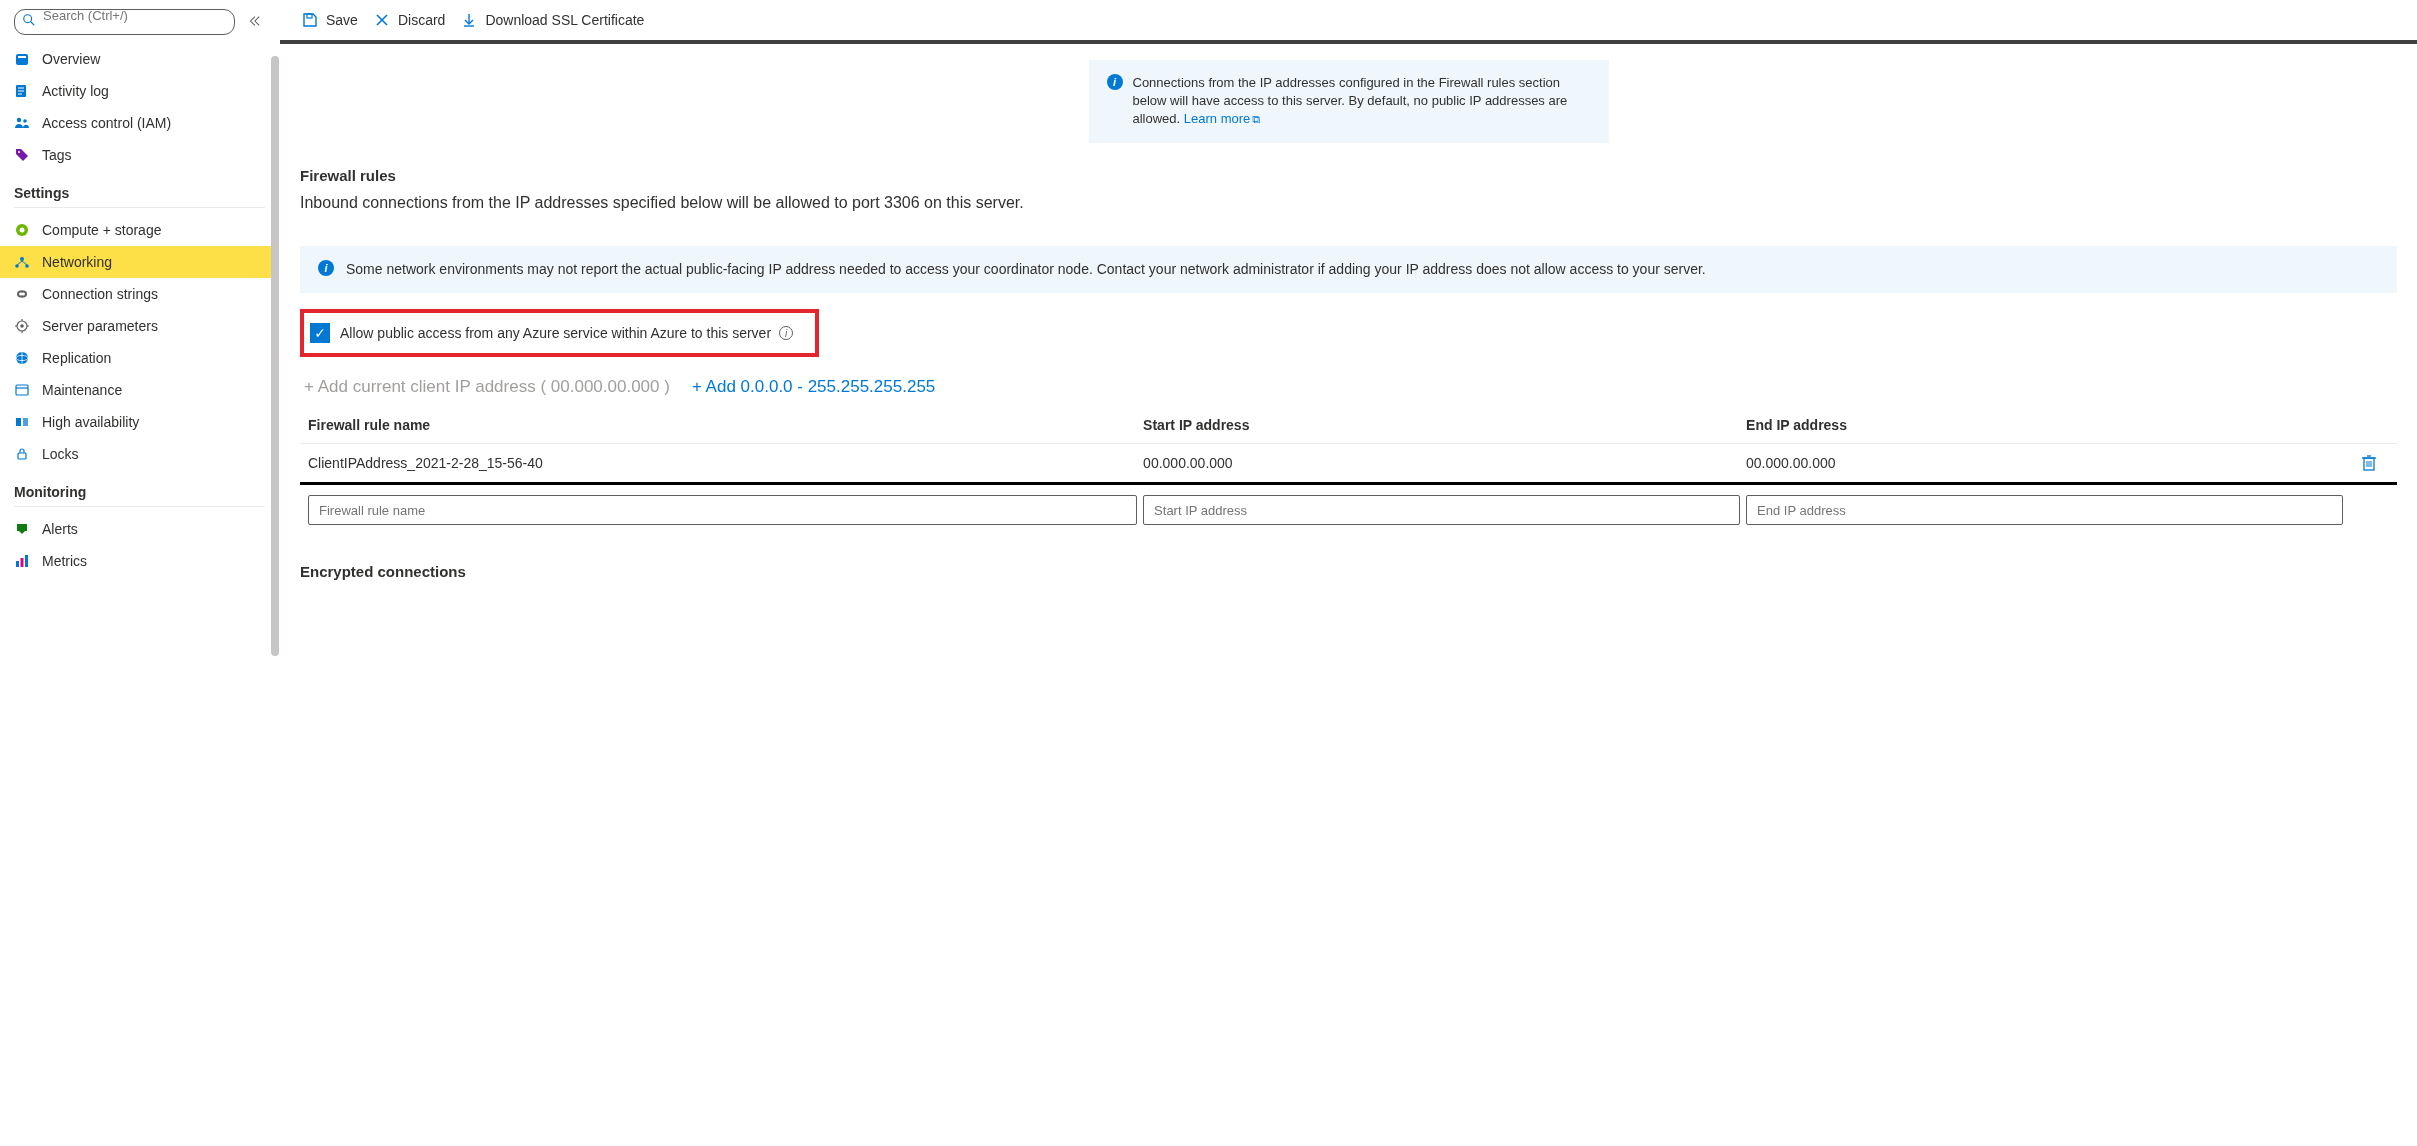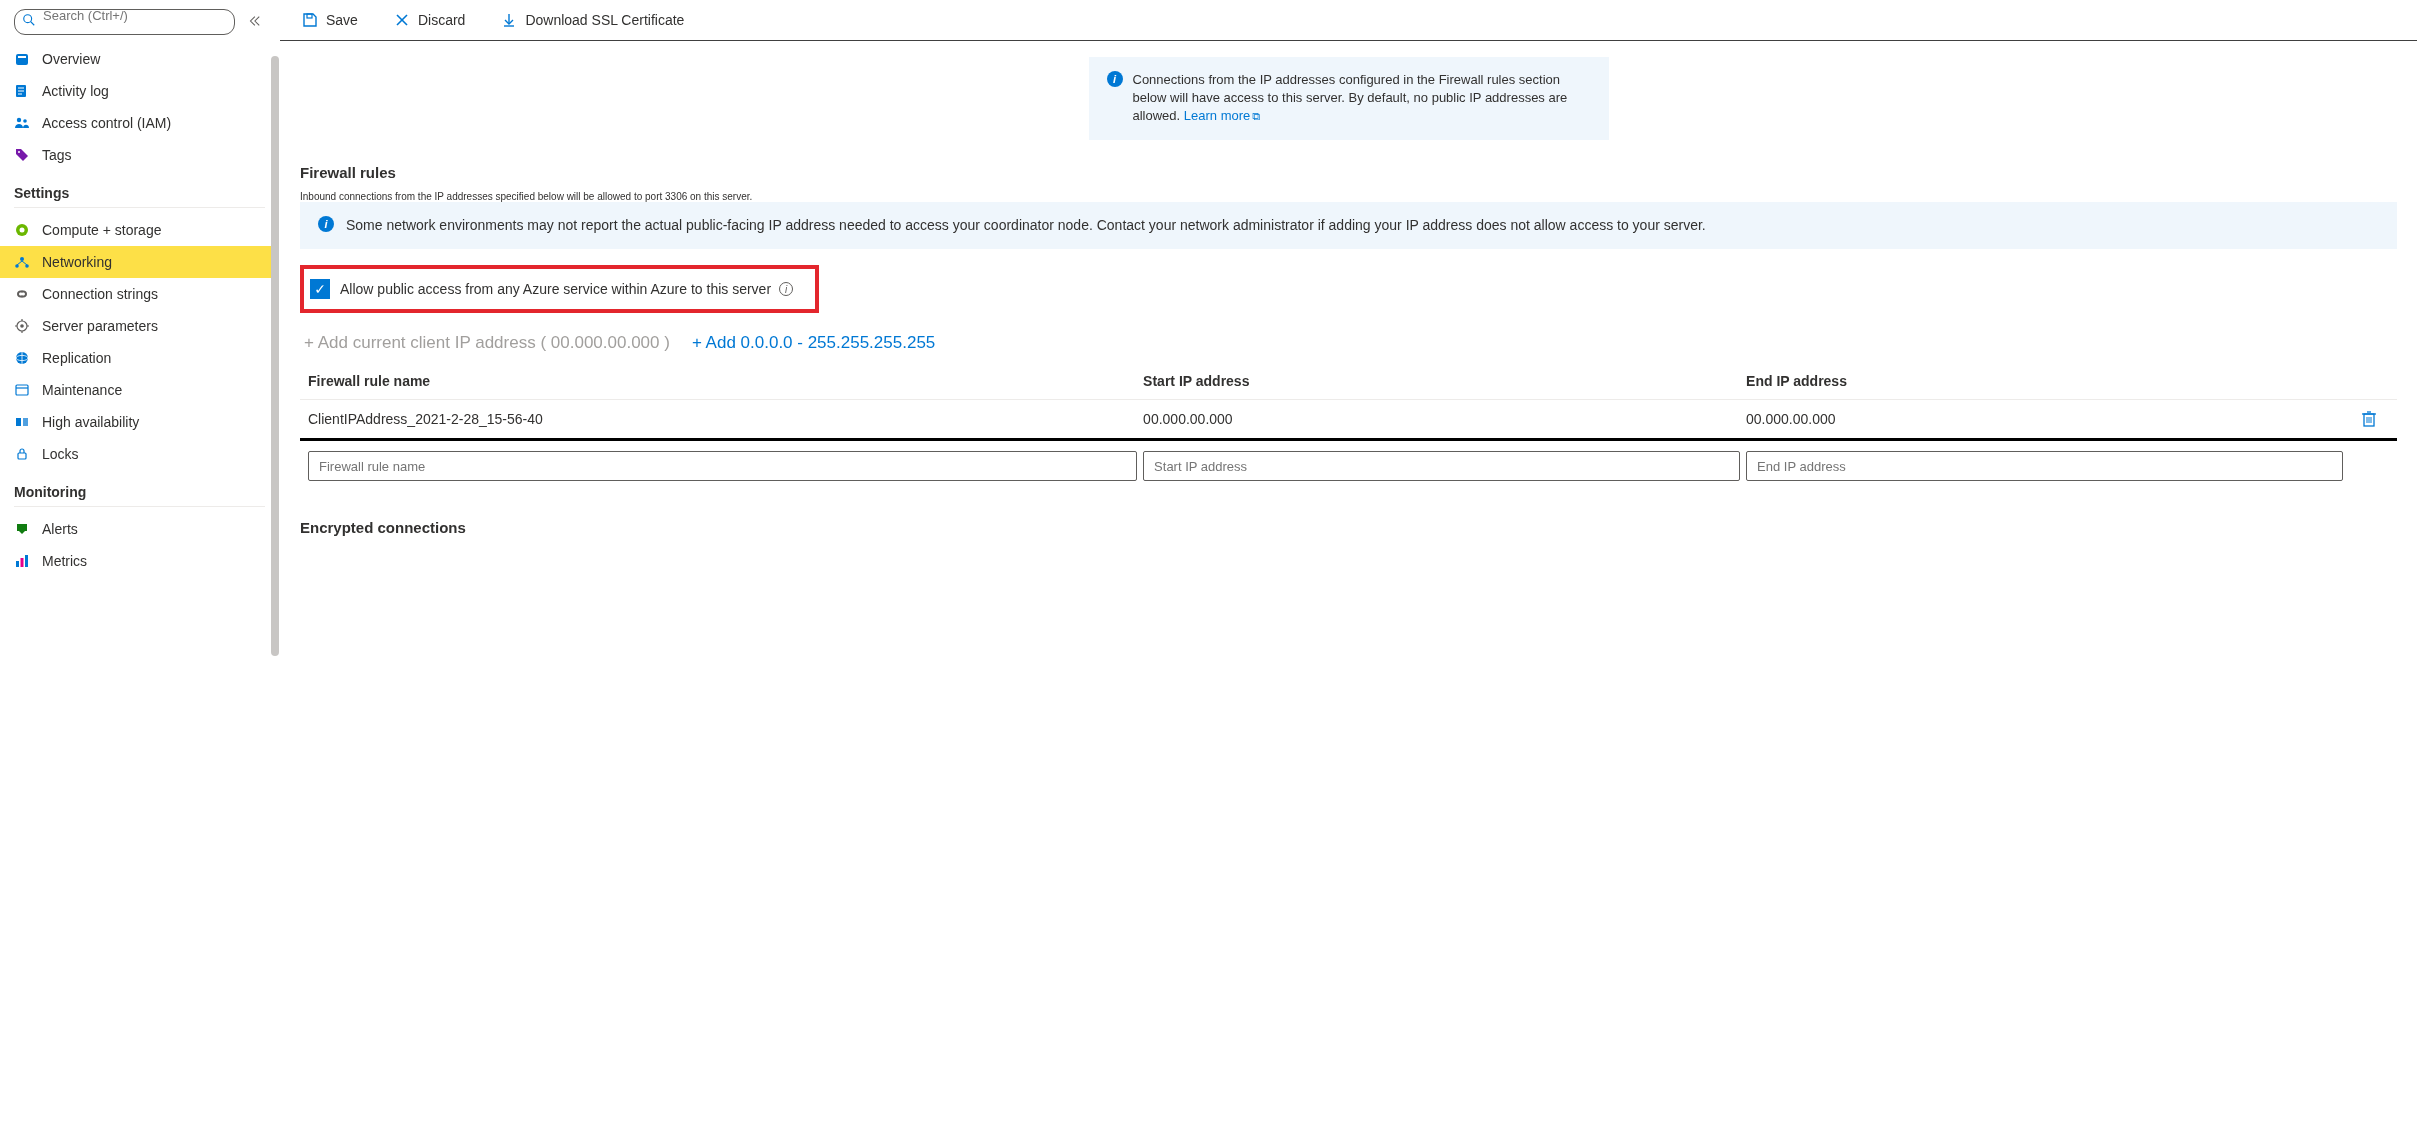--- a/index.html
+++ b/index.html
@@ -18,34 +18,34 @@
   .scrollbar-thumb { position: absolute; right: 0; top: 0; width: 8px; height: 600px; background: #c8c6c4; border-radius: 4px; }
 
   .nav-item { display: flex; align-items: center; gap: 12px; padding: 8px 14px; cursor: pointer; font-size: 14px; color: #323130; }
   .nav-item.active { background: #fde047; }
   .nav-icon { width: 16px; height: 16px; flex-shrink: 0; display:flex; align-items:center; justify-content:center; }
   .nav-section-label { font-weight: 600; font-size: 14px; padding: 14px 14px 6px 14px; color: #323130; }
   .nav-divider { border: none; border-top: 1px solid #edebe9; margin: 0 14px 6px 14px; }
 
   
   .main { flex: 1; display: flex; flex-direction: column; overflow: auto; }
-  .toolbar { display: flex; align-items: center; gap: 28px; padding: 10px 18px; border-bottom: 1px solid #404040; }
+  .toolbar { display: flex; align-items: center; gap: 8px; padding: 10px 18px; border-bottom: 4px solid #404040; }
   .tbtn { display: flex; align-items: center; gap: 8px; cursor: pointer; font-size: 14px; color: #323130; padding: 2px 4px; }
   .ticon { color: #0078d4; display:flex; align-items:center; }
 
   .content { padding: 16px 20px; }
   .info-banner { display: flex; gap: 10px; background: #eff6fc; padding: 14px 18px; max-width: 520px; margin: 0 auto 24px auto; }
   .info-icon-wrap { flex-shrink: 0; }
   .info-icon { width: 16px; height: 16px; border-radius: 50%; background: #0078d4; color: #fff; display: flex; align-items: center; justify-content: center; font-weight: 700; font-size: 11px; font-style: italic; }
   .info-text { font-size: 13px; line-height: 1.4; color: #323130; }
   .link { color: #0078d4; cursor: pointer; }
   .ext-icon { font-size: 11px; margin-left: 2px; }
 
   .section-title { font-weight: 600; font-size: 15px; margin: 10px 0 10px 0; }
-  .section-desc { font-size: 10px; }
+  .section-desc { font-size: 16px; margin-bottom: 34px; }
 
   .wide-banner { display: flex; gap: 12px; background: #eff6fc; padding: 14px 18px; margin-bottom: 16px; align-items: flex-start; }
   .wide-banner .info-text { font-size: 14px; }
 
   .highlight-box { border: 4px solid #e3262d; display: inline-flex; align-items: center; padding: 10px 22px 10px 6px; margin-bottom: 12px; }
   .checkbox { width: 20px; height: 20px; background: #0078d4; display: flex; align-items: center; justify-content: center; margin-right: 10px; flex-shrink:0; }
   .check-mark { color: #fff; font-size: 14px; line-height: 1; }
   .checkbox-label { font-size: 14px; margin-right: 8px; }
   .info-outline { display:inline-flex; align-items:center; justify-content:center; width:14px; height:14px; border:1px solid #605e5c; border-radius:50%; font-size:10px; color:#605e5c; font-style: italic; }
 

